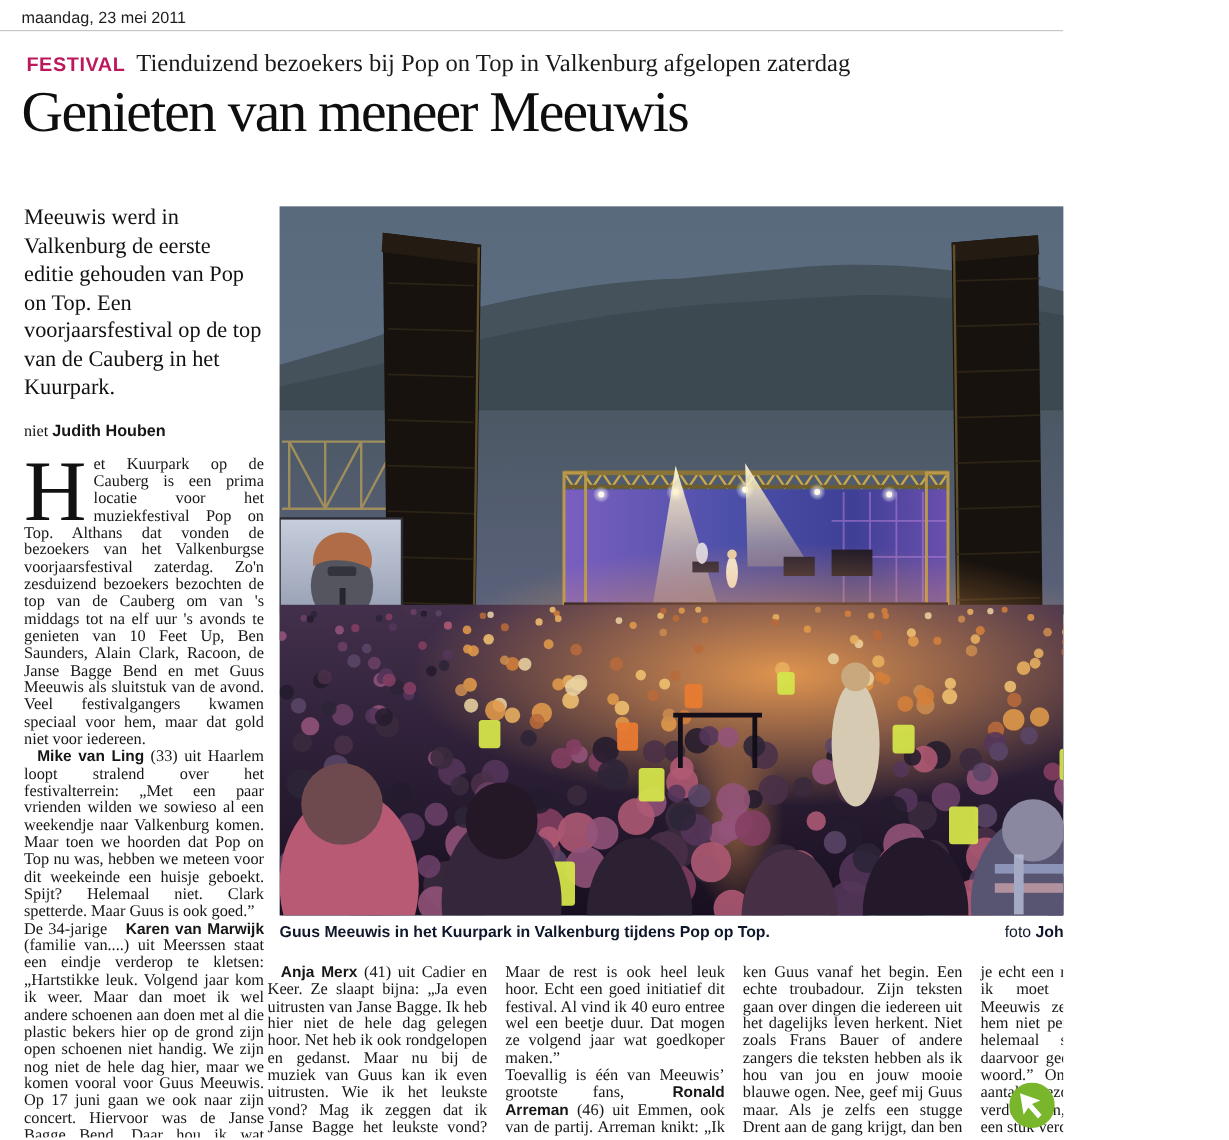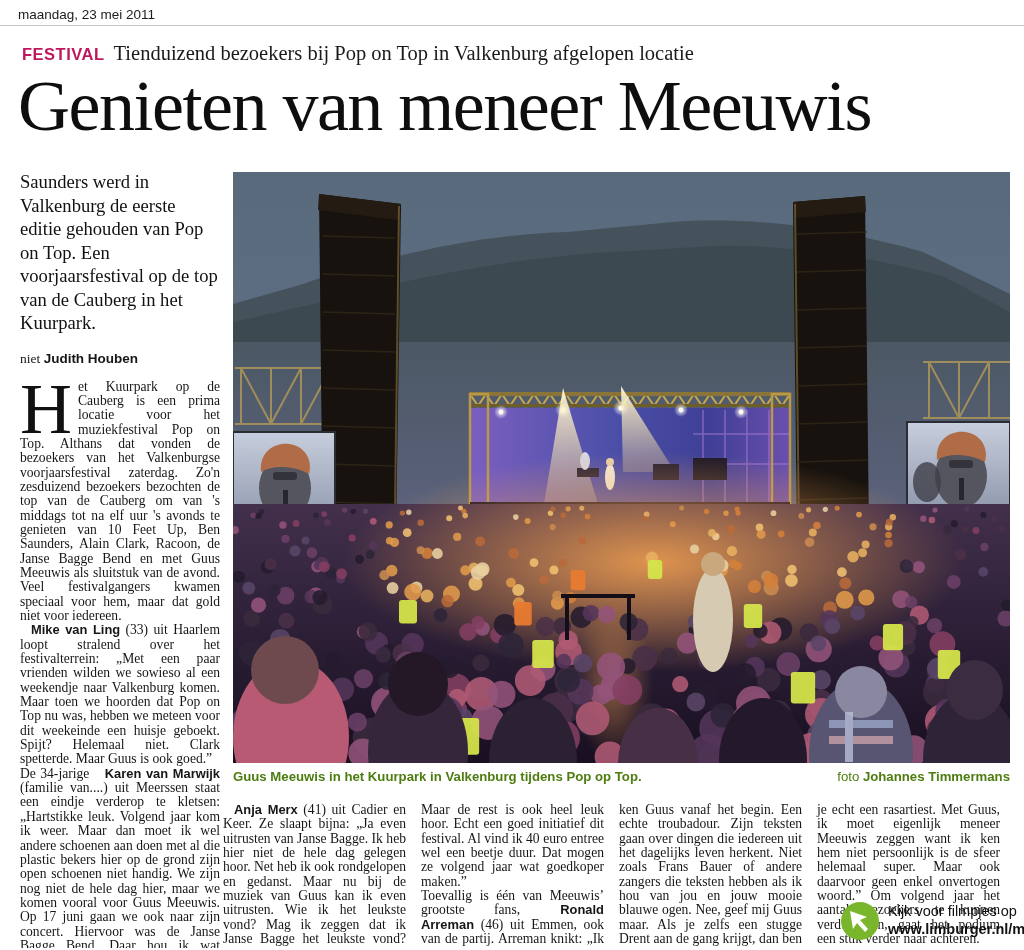--- a/index.html
+++ b/index.html
@@ -1,47 +1,47 @@
 <!DOCTYPE html>
 <html lang="nl"><head>
 <meta charset="utf-8">
 <style>
   * { box-sizing: border-box; }
   html,body { margin:0; padding:0; background:#ffffff; }
   .page {
-    position:relative; width:1024px; height:950px; background:#fff;
+    position:relative; width:886px; height:950px; background:#fff;
     overflow:hidden; font-family:"Liberation Serif", serif; color:#161616;
   }
   
   .date { position:absolute; left:18px; top:7px; font-family:"Liberation Sans",sans-serif;
           font-size:13.5px; color:#1c1c1c; }
   .toprule { position:absolute; left:0; right:0; top:25px; height:1px; background:#c6c6c6; }
   
   .kicker { position:absolute; left:22px; top:42px; white-space:nowrap; }
   .kicker .label { font-family:"Liberation Sans",sans-serif; font-weight:bold;
                    font-size:16.5px; color:#be185d; letter-spacing:.5px; margin-right:9px; }
   .kicker .ktext { font-size:20.5px; color:#1a1a1a; }
   
   .headline { position:absolute; left:18px; top:70px; width:1000px;
-              font-size:72px; line-height:1.0; letter-spacing:-1.5px;
+              font-size:48px; line-height:1.0; letter-spacing:-1.5px;
               color:#0e0e0e; white-space:nowrap; }
   
   .leftcol { position:absolute; left:20px; top:170px; width:200px; height:778px; overflow:hidden; }
   .intro { font-size:18.6px; line-height:23.5px; color:#111; margin:0 0 16px 0; }
   .byline { font-size:13.5px; margin:0 0 13px 0; }
   .byline .author { font-family:"Liberation Sans",sans-serif; font-weight:bold; font-size:13.5px;text-align:center; }
   .bodytext { font-size:13.6px; line-height:14.35px; text-align:justify; }
   .bodytext p { margin:0; }
   .dropcap { float:left; font-size:72px; line-height:56px; padding:1px 6px 0 0; color:#111; }
   .bname { font-family:"Liberation Sans",sans-serif; font-weight:bold; font-size:12.9px;padding-left:11px; }
   
   .photo { position:absolute; left:233px; top:172px; width:777px; height:591px; overflow:hidden; background:#5c6b7e; }
   .photo svg { display:block; }
   .caption-row { position:absolute; left:233px; top:769px; width:777px;
-                 font-family:"Liberation Sans",sans-serif; font-size:13.2px; color:#4d7c0f; }
+                 font-family:"Liberation Sans",sans-serif; font-size:13.2px; color:#0f172a; }
   .caption-row .cap { font-weight:bold; float:left; }
   .caption-row .credit { float:right;margin-left:44px; }
   .caption-row .credit b { font-weight:bold; }
   
   .bottomcols { position:absolute; left:223px; top:803px; width:777px; height:147px;
                 column-count:4; column-gap:15px; overflow:hidden;
                 font-size:13.6px; line-height:14.35px; text-align:justify; }
   .bottomcols p { margin:0; }
   
   .promo { position:absolute; left:841px; top:902px; width:180px; display:flex; }
@@ -51,27 +51,27 @@
 </style>
 </head>
 <body>
 
 <div class="page">
 
   <div class="date">maandag, 23 mei 2011</div>
   <div class="toprule"></div>
 
   <div class="kicker">
-    <span class="label">FESTIVAL</span><span class="ktext">Tienduizend bezoekers bij Pop on Top in Valkenburg afgelopen locatie</span>
+    <span class="label">FESTIVAL</span><span class="ktext">Tienduizend bezoekers bij Pop on Top in Valkenburg afgelopen zaterdag</span>
   </div>
 
   <h1 class="headline" style="margin:0;font-weight:normal;">Genieten van meneer Meeuwis</h1>
 
   <div class="leftcol">
-    <p class="intro">Saunders werd in Valkenburg de eerste editie gehouden van Pop on Top. Een voorjaarsfestival op de top van de Cauberg in het Kuurpark.</p>
+    <p class="intro">Meeuwis werd in Valkenburg de eerste editie gehouden van Pop on Top. Een voorjaarsfestival op de top van de Cauberg in het Kuurpark.</p>
     <p class="byline">
       <span>niet</span>
       <span class="author">Judith Houben</span>
     </p>
     <div class="bodytext">
       <span class="dropcap">H</span>
       <div style="display:contents;"><p><span>et Kuurpark op de Cauberg is een prima locatie voor het muziekfestival Pop on Top. Althans dat vonden de bezoekers van het Valkenburgse voorjaarsfestival zaterdag. Zo'n zesduizend bezoekers bezochten de top van de Cauberg om van 's middags tot na elf uur 's avonds te genieten van 10 Feet Up, Ben Saunders, Alain Clark, Racoon, de Janse Bagge Bend en met Guus Meeuwis als sluitstuk van de avond. Veel festivalgangers kwamen speciaal voor hem, maar dat gold niet voor iedereen.</span></p><p><span class="bname">Mike van Ling</span><span> (33) uit Haarlem loopt stralend over het festivalterrein: „Met een paar vrienden wilden we sowieso al een weekendje naar Valkenburg komen. Maar toen we hoorden dat Pop on Top nu was, hebben we meteen voor dit weekeinde een huisje geboekt. Spijt? Helemaal niet. Clark spetterde. Maar Guus is ook goed.”</span></p><p><span>De 34-jarige </span><span class="bname">Karen van Marwijk</span><span> (familie van....) uit Meerssen staat een eindje verderop te kletsen: „Hartstikke leuk. Volgend jaar kom ik weer. Maar dan moet ik wel andere schoenen aan doen met al die plastic bekers hier op de grond zijn open schoenen niet handig. We zijn nog niet de hele dag hier, maar we komen vooral voor Guus Meeuwis. Op 17 juni gaan we ook naar zijn concert. Hiervoor was de Janse Bagge Bend. Daar hou ik wat minder van omdat ze dan met bier gaan gooien.”</span></p></div>
     </div>
   </div>
 

